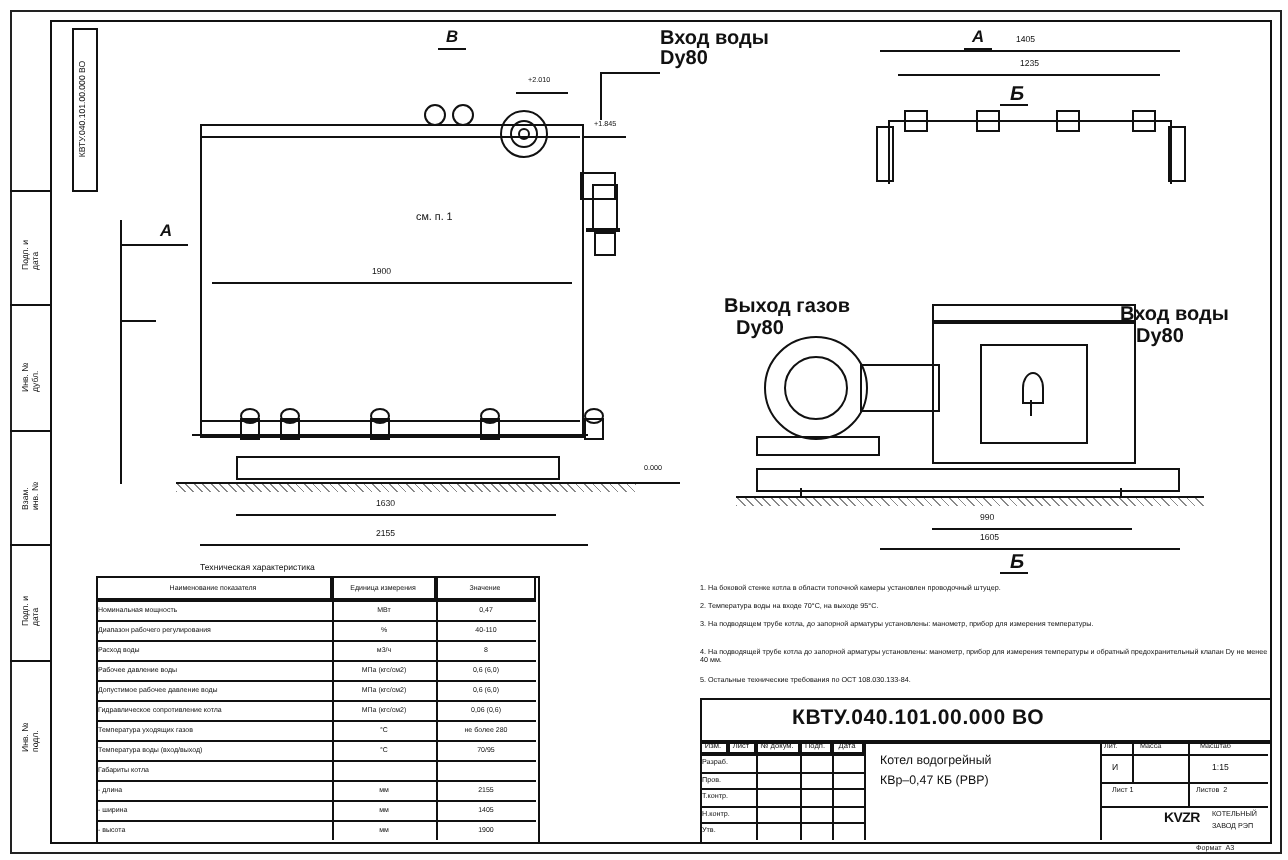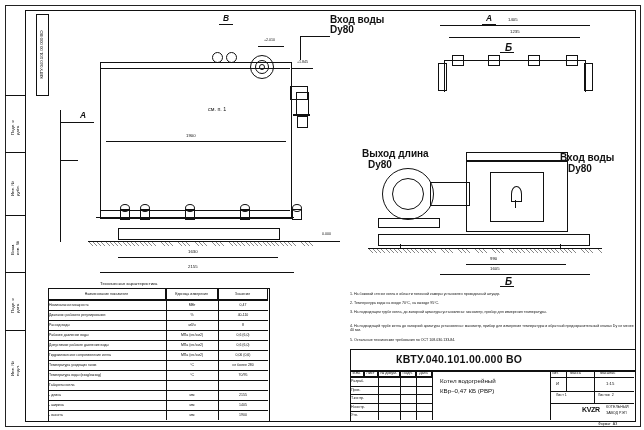--- a/index.html
+++ b/index.html
@@ -160,21 +160,21 @@
   <div class="circ" style="left:392px;top:178px;width:30px;height:30px;"></div>
   <div class="rect" style="left:430px;top:182px;width:38px;height:22px;"></div>
   <div class="rect" style="left:378px;top:218px;width:60px;height:8px;"></div>
 
   <div class="rect" style="left:378px;top:234px;width:210px;height:10px;"></div>
   <div class="ln" style="left:368px;top:248px;width:234px;height:1.4px;"></div>
   <div class="hatch" style="left:368px;top:249px;width:234px;height:4px;opacity:.5;"></div>
   <div class="ln" style="left:400px;top:244px;width:1px;height:5px;"></div>
   <div class="ln" style="left:560px;top:244px;width:1px;height:5px;"></div>
 
-  <div class="txt t7 bold" style="left:362px;top:148px;">Выход длина</div>
+  <div class="txt t7 bold" style="left:362px;top:148px;">Выход газов</div>
   <div class="txt t7 bold" style="left:368px;top:159px;">Dy80</div>
   <div class="txt t7 bold" style="left:560px;top:152px;">Вход воды</div>
   <div class="txt t7 bold" style="left:568px;top:163px;">Dy80</div>
 
   <div class="txt t4" style="left:490px;top:256px;">990</div>
   <div class="ln" style="left:466px;top:264px;width:100px;height:1px;"></div>
   <div class="txt t4" style="left:490px;top:266px;">1605</div>
   <div class="ln" style="left:440px;top:274px;width:150px;height:1px;"></div>
 
   <div class="txt t7 bold ital" style="left:505px;top:276px;">Б</div>

